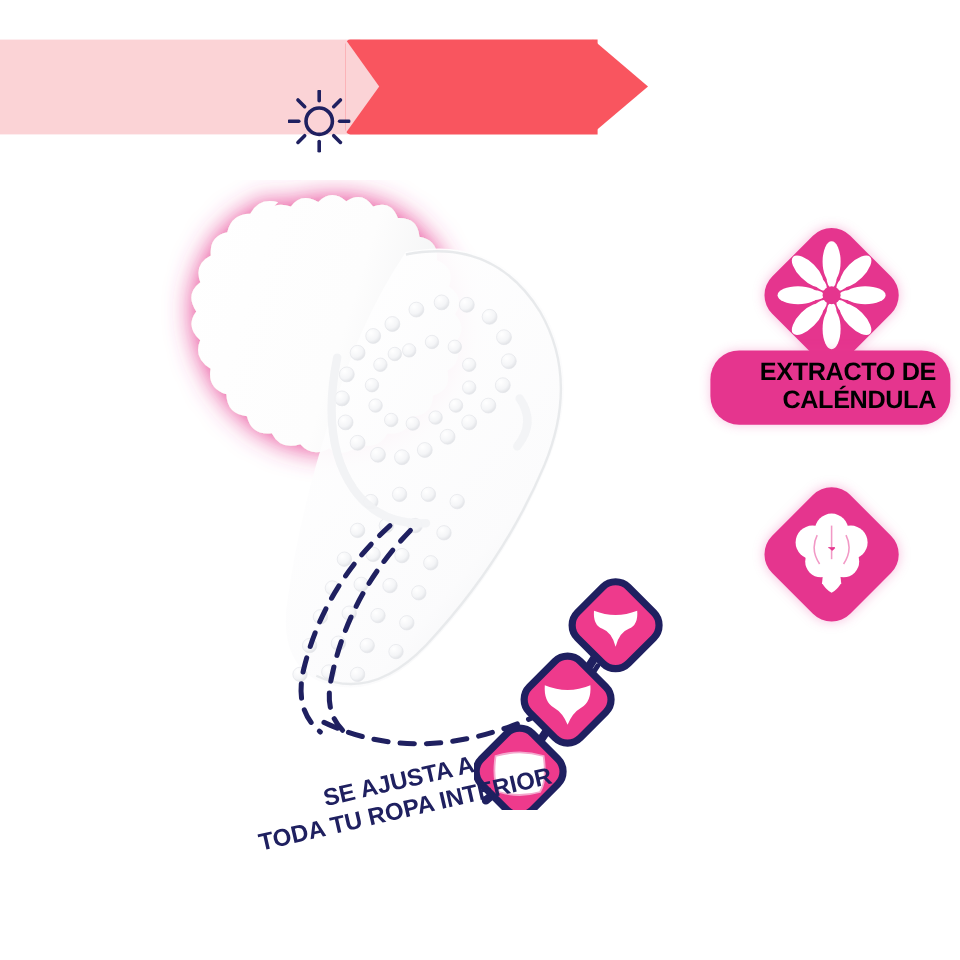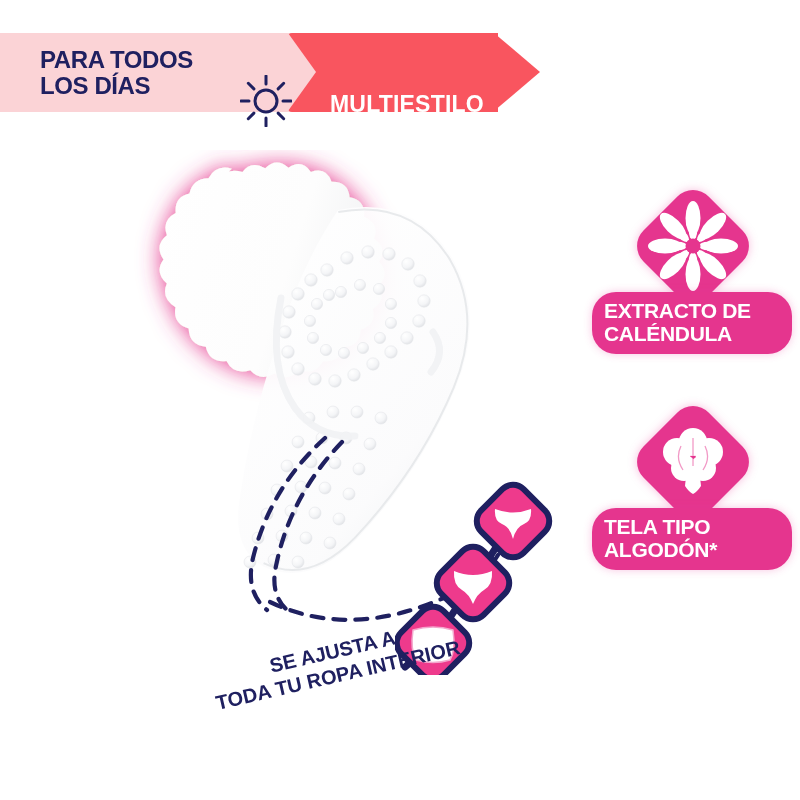--- a/index.html
+++ b/index.html
@@ -184,63 +184,60 @@
     height: 92px;
   }
   .badge-glyph svg { display: block; }
 
   .badge-pill {
     position: relative;
     margin-top: -22px;
     background: #e5358e;
     border-radius: 24px;
     padding: 7px 12px 9px 12px;
-    color: #ffffff;
+    color: #000000;
     font-size: 21px;
     font-weight: bold;
     line-height: 23px;
-    text-align: left;
+    text-align: right;
     letter-spacing: -0.3px;
     white-space: pre-line;
     box-shadow: 0 0 9px rgba(232,62,156,0.30);
     z-index: 5;
   }
 </style>
 </head>
 <body>
 
 <div id="page">
 
   <div id="top-banner">
     <div class="banner-left"></div>
     <div class="banner-left-point"></div>
     <div class="banner-right"></div>
     <div class="banner-right-point"></div>
     <div class="banner-notch"></div>
 
-    <div id="banner-label-left">PARA TODOS
-LOS DÍAS</div>
 
     <div id="sun-icon">
       <svg width="52" height="52" viewBox="0 0 52 52">
         <circle cx="26" cy="26" r="11" fill="none" stroke="#1f2060" stroke-width="3"></circle>
         <g stroke="#1f2060" stroke-width="3" stroke-linecap="round">
           <line x1="26" y1="1" x2="26" y2="9"></line>
           <line x1="26" y1="43" x2="26" y2="51"></line>
           <line x1="1" y1="26" x2="9" y2="26"></line>
           <line x1="43" y1="26" x2="51" y2="26"></line>
           <line x1="8.3" y1="8.3" x2="13.9" y2="13.9"></line>
           <line x1="38.1" y1="38.1" x2="43.7" y2="43.7"></line>
           <line x1="43.7" y1="8.3" x2="38.1" y2="13.9"></line>
           <line x1="13.9" y1="38.1" x2="8.3" y2="43.7"></line>
         </g>
       </svg>
     </div>
 
-    <div id="banner-label-right">MULTIESTILO</div>
   </div>
 
   <div id="pad-illustration">
     <svg width="520" height="540" viewBox="0 0 520 540">
       <defs>
         <filter id="padGlow" x="-40%" y="-40%" width="180%" height="180%">
           <feDropShadow dx="0" dy="0" stdDeviation="11" flood-color="#e5358e" flood-opacity="0.95"></feDropShadow>
         </filter>
         <linearGradient id="padBody" x1="0" y1="0" x2="1" y2="1">
           <stop offset="0%" stop-color="#ffffff"></stop>
@@ -462,17 +459,15 @@
           </g>
 
           <g fill="none" stroke="#e5358e" stroke-width="1.3" opacity="0.5">
             <path d="M 34 30 q -6 12 2 24"></path>
             <path d="M 58 30 q 6 12 -2 24"></path>
             <path d="M 46 22 q 0 16 0 28"></path>
           </g>
         </svg>
       </div>
     </div>
-    <div class="badge-pill">TELA TIPO
-ALGODÓN*</div>
   </div>
 
 </div>
 
 </body></html>

